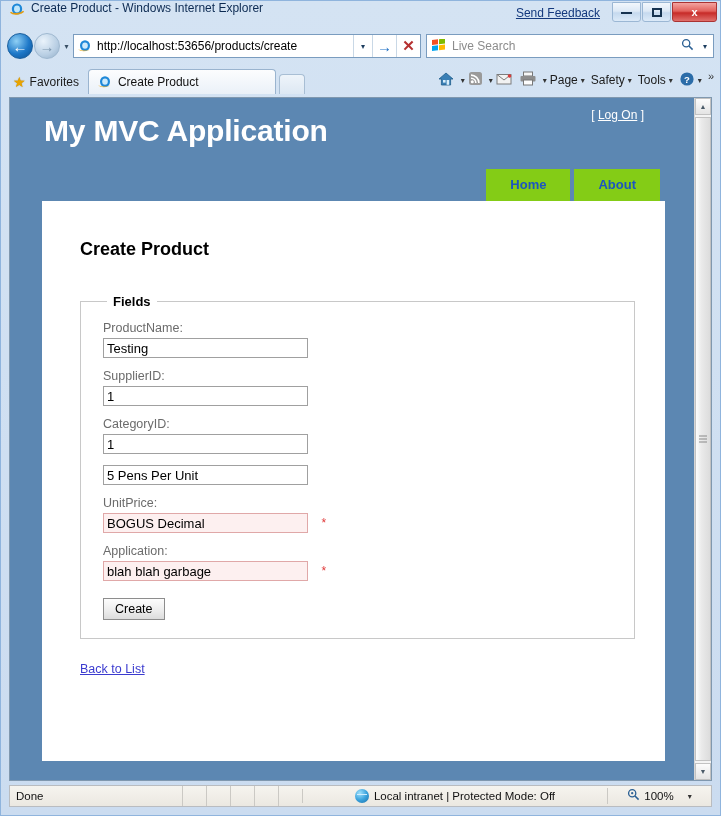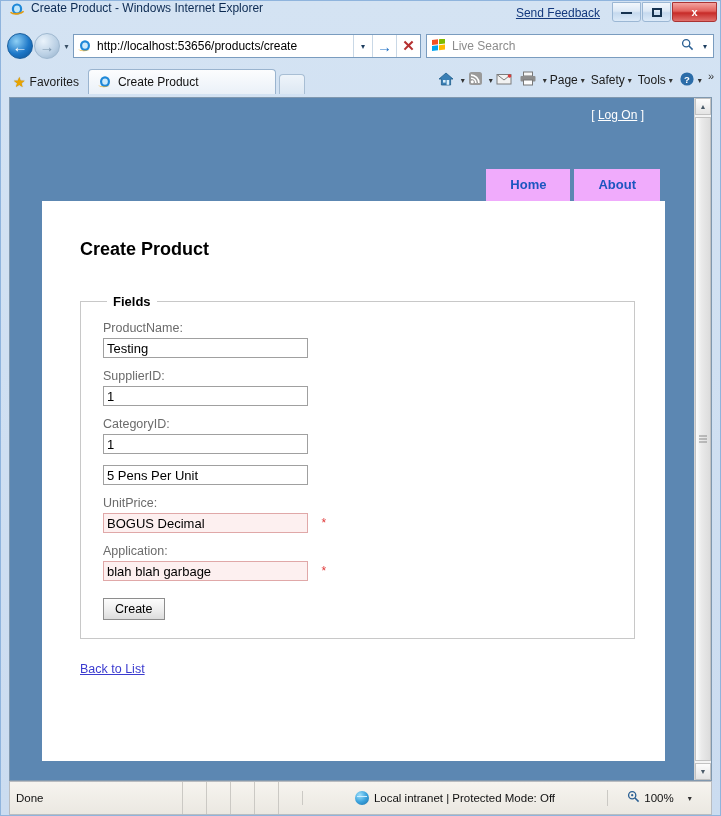--- a/index.html
+++ b/index.html
@@ -238,21 +238,21 @@
     color: #ffffff;
     text-decoration: underline;
     cursor: pointer;
   }
   .menucontainer {
     position: absolute;
     right: 34px; bottom: 0;
     display: flex;
   }
   .navtab {
-    background: #f0abfc;
+    background: #84cc16;
     padding: 8px 24px 9px;
     font-size: 13px;
     font-weight: bold;
     color: #1c55c0;
     cursor: pointer;
     margin-left: 4px;
   }
   .content {
     background: #ffffff;
     margin: 0 29px 0 32px;
@@ -357,22 +357,22 @@
     border-top: 1px solid #8a8a8a; border-bottom: 1px solid #8a8a8a;
   }
   .sb-grip::before {
     content:''; position:absolute; left:0; right:0; top:2px;
     border-top: 1px solid #8a8a8a;
   }
 
   
   .statusbar {
     position: absolute;
-    left: 8px; right: 8px; bottom: 0;
-    height: 34px;
+    left: 8px; right: 8px; bottom: 8px;
+    height: 22px;
     background: linear-gradient(to bottom, #f6f4ef, #ebe8e1);
     border: 1px solid #b9bcc0;
     display: flex;
     align-items: center;
     font-size: 11.5px;
     color: #111;
   }
   .st-done { padding-left: 6px; width: 172px; flex:0 0 auto;}
   .st-seg { width: 24px; height: 100%; border-left: 1px solid #cbc9c4; flex:0 0 auto;}
   .st-zone {
@@ -554,20 +554,21 @@
         <span class="cmdcaret">▾</span>
       </div>
       <span class="chev2">»</span>
     </div>
   </div>
 
   <div class="viewport">
     <div class="pagearea">
 
       <div class="page-header">
+        <div class="site-title">My MVC Application</div>
         <div class="logon">
           <span>[</span>
           <a>Log On</a>
           <span>]</span>
         </div>
         <div class="menucontainer">
           <div class="navtab">Home</div>
           <div class="navtab">About</div>
         </div>
       </div>

